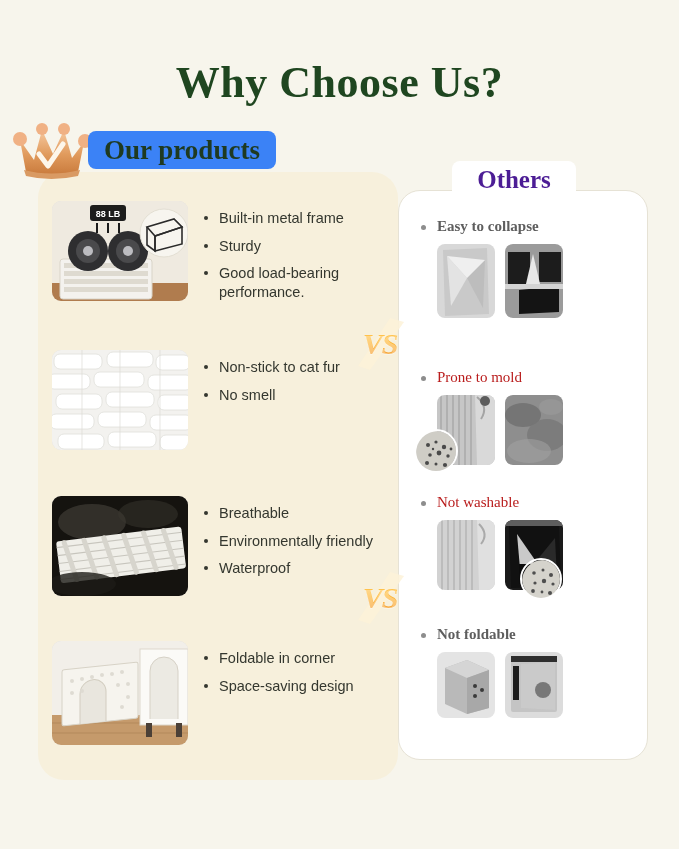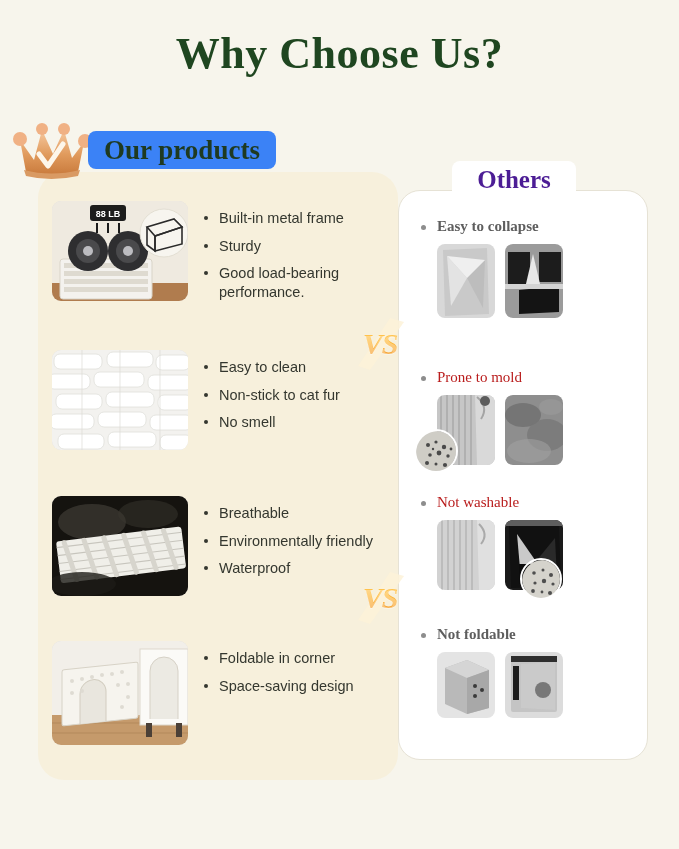--- a/index.html
+++ b/index.html
@@ -15,20 +15,21 @@
 
   
   .page-title {
     text-align: center;
     font-family: "Liberation Serif", serif;
     font-weight: bold;
     font-size: 44px;
     color: #1f4620;
     letter-spacing: 0.5px;
     padding-top: 28px;
+    margin-top: 29px;
   }
 
   .left-panel {
     position: absolute;
     left: 38px;
     top: 172px;
     width: 360px;
     height: 608px;
     background: #f7f0dc;
     border-radius: 26px;
@@ -320,21 +321,20 @@
         <rect x="108" y="85" width="32" height="15" rx="6"></rect>
       </g>
       <g stroke="#dcdbd6" stroke-width="0.7">
         <line x1="30" y1="0" x2="30" y2="100"></line>
           <line x1="68" y1="0" x2="68" y2="100"></line>
           <line x1="108" y1="0" x2="108" y2="100"></line>
       </g>
     </svg>
   </div>
   <ul class="bullets">
-    <li>Easy to clean</li>
     <li>Non-stick to cat fur</li>
     <li>No smell</li>
   </ul>
 </div>
 
 <div class="prod-row r3">
   <div class="photo">
     <svg width="136" height="100" viewBox="0 0 136 100">
       <rect width="136" height="100" fill="#15130f"></rect>
       <ellipse cx="40" cy="26" rx="34" ry="18" fill="#4a4740" opacity="0.55"></ellipse>

